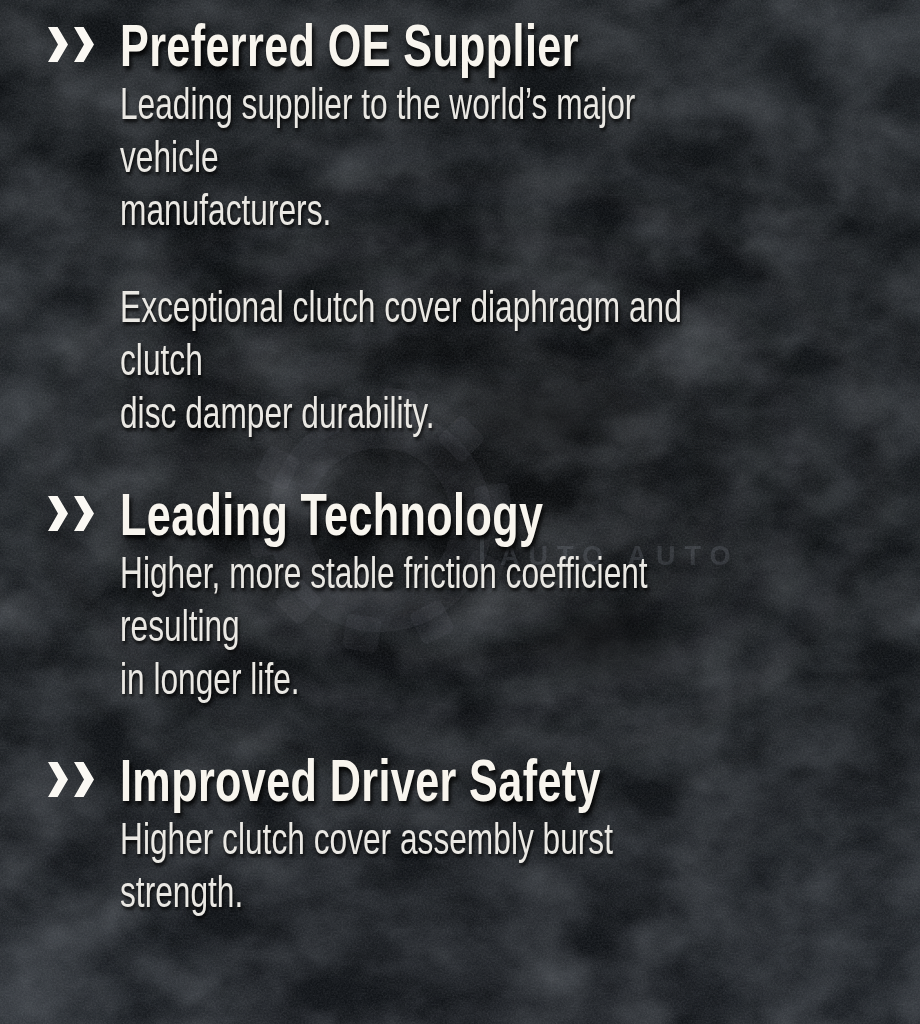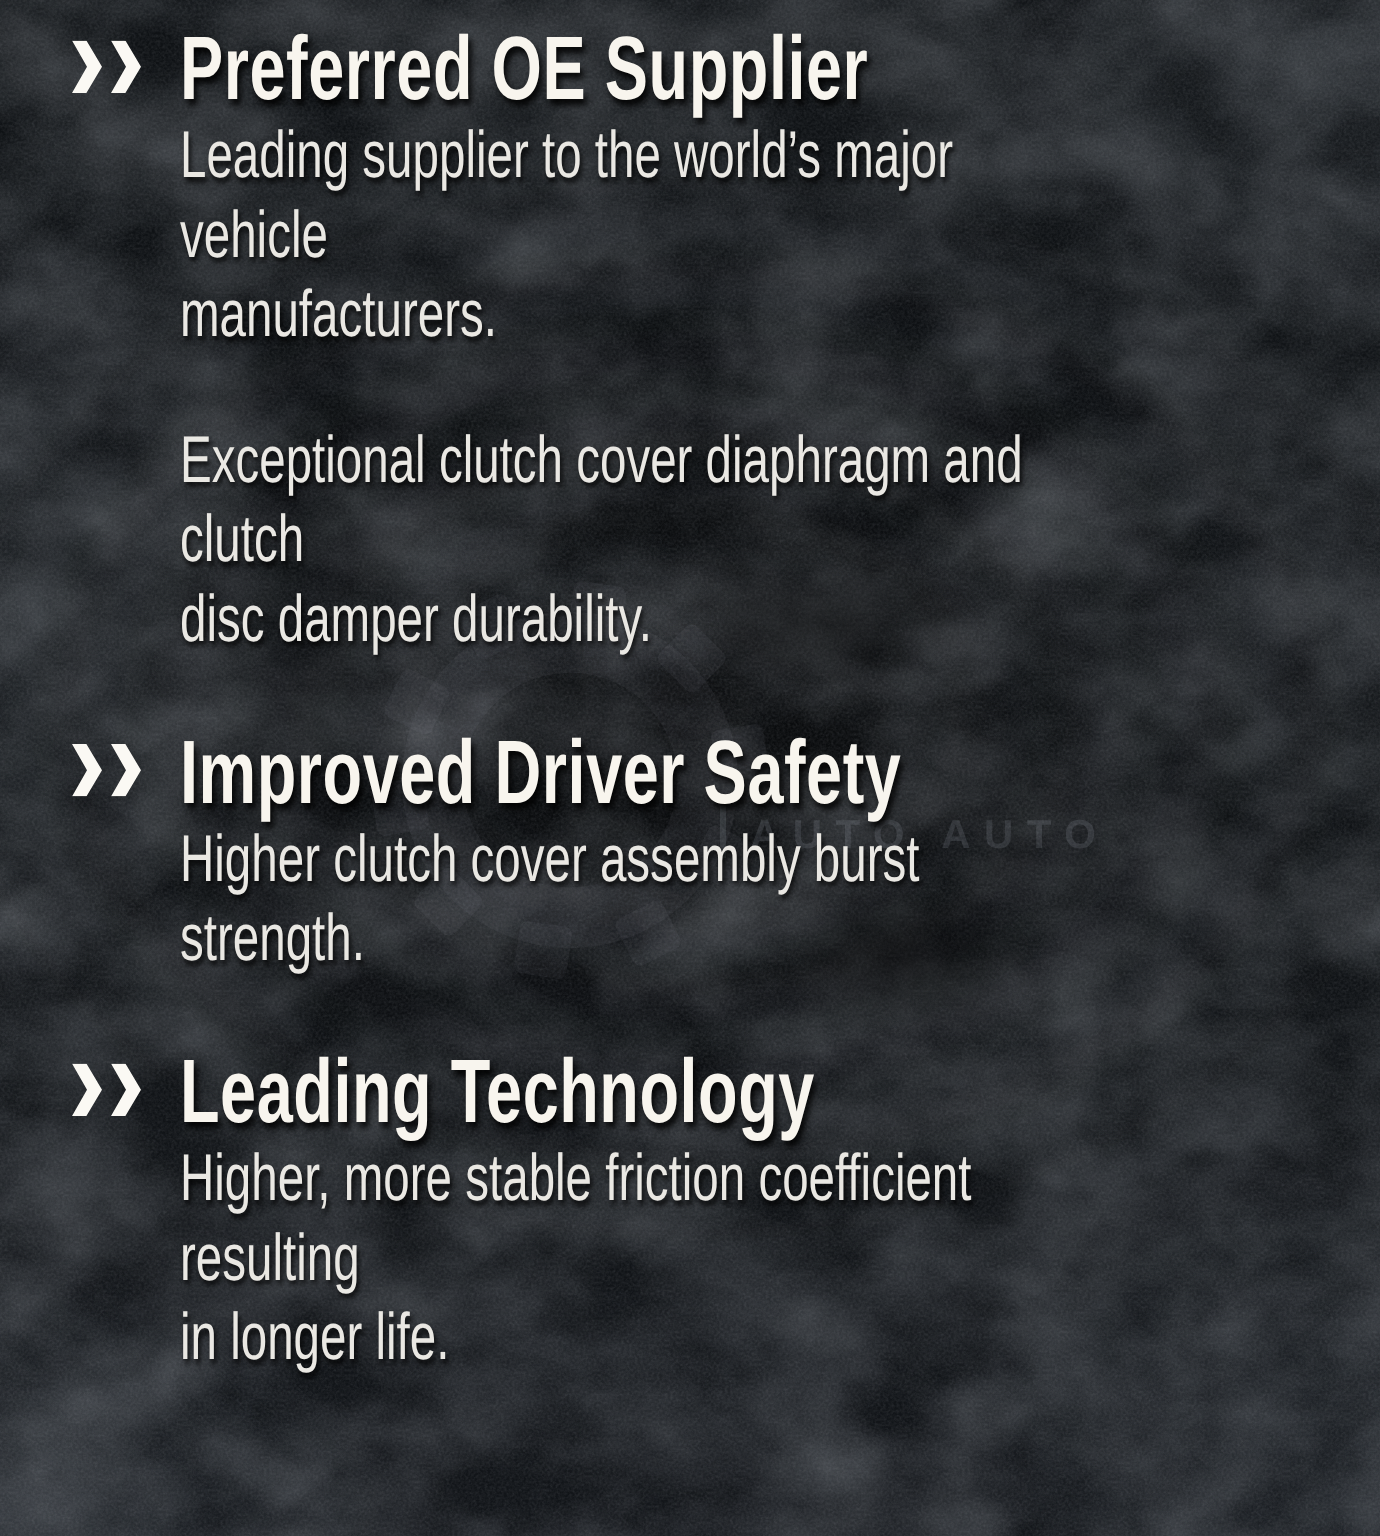--- a/index.html
+++ b/index.html
@@ -189,32 +189,32 @@
       <p class="desc">Exceptional clutch cover diaphragm and clutch
 disc damper durability.</p>
     </section>
 
     <section class="feature">
       <div class="head">
         <span class="chevrons">
           <i class="chev"></i>
           <i class="chev"></i>
         </span>
-        <h2 class="title">Improved Driver Safety</h2>
-      </div>
-      <p class="desc">Higher clutch cover assembly burst strength.</p>
-    </section>
-
-    <section class="feature">
-      <div class="head">
-        <span class="chevrons">
-          <i class="chev"></i>
-          <i class="chev"></i>
-        </span>
         <h2 class="title">Leading Technology</h2>
       </div>
       <p class="desc">Higher, more stable friction coefficient resulting
 in longer life.</p>
     </section>
 
+    <section class="feature">
+      <div class="head">
+        <span class="chevrons">
+          <i class="chev"></i>
+          <i class="chev"></i>
+        </span>
+        <h2 class="title">Improved Driver Safety</h2>
+      </div>
+      <p class="desc">Higher clutch cover assembly burst strength.</p>
+    </section>
+
   </div>
 
 </div>
 
 </body></html>

